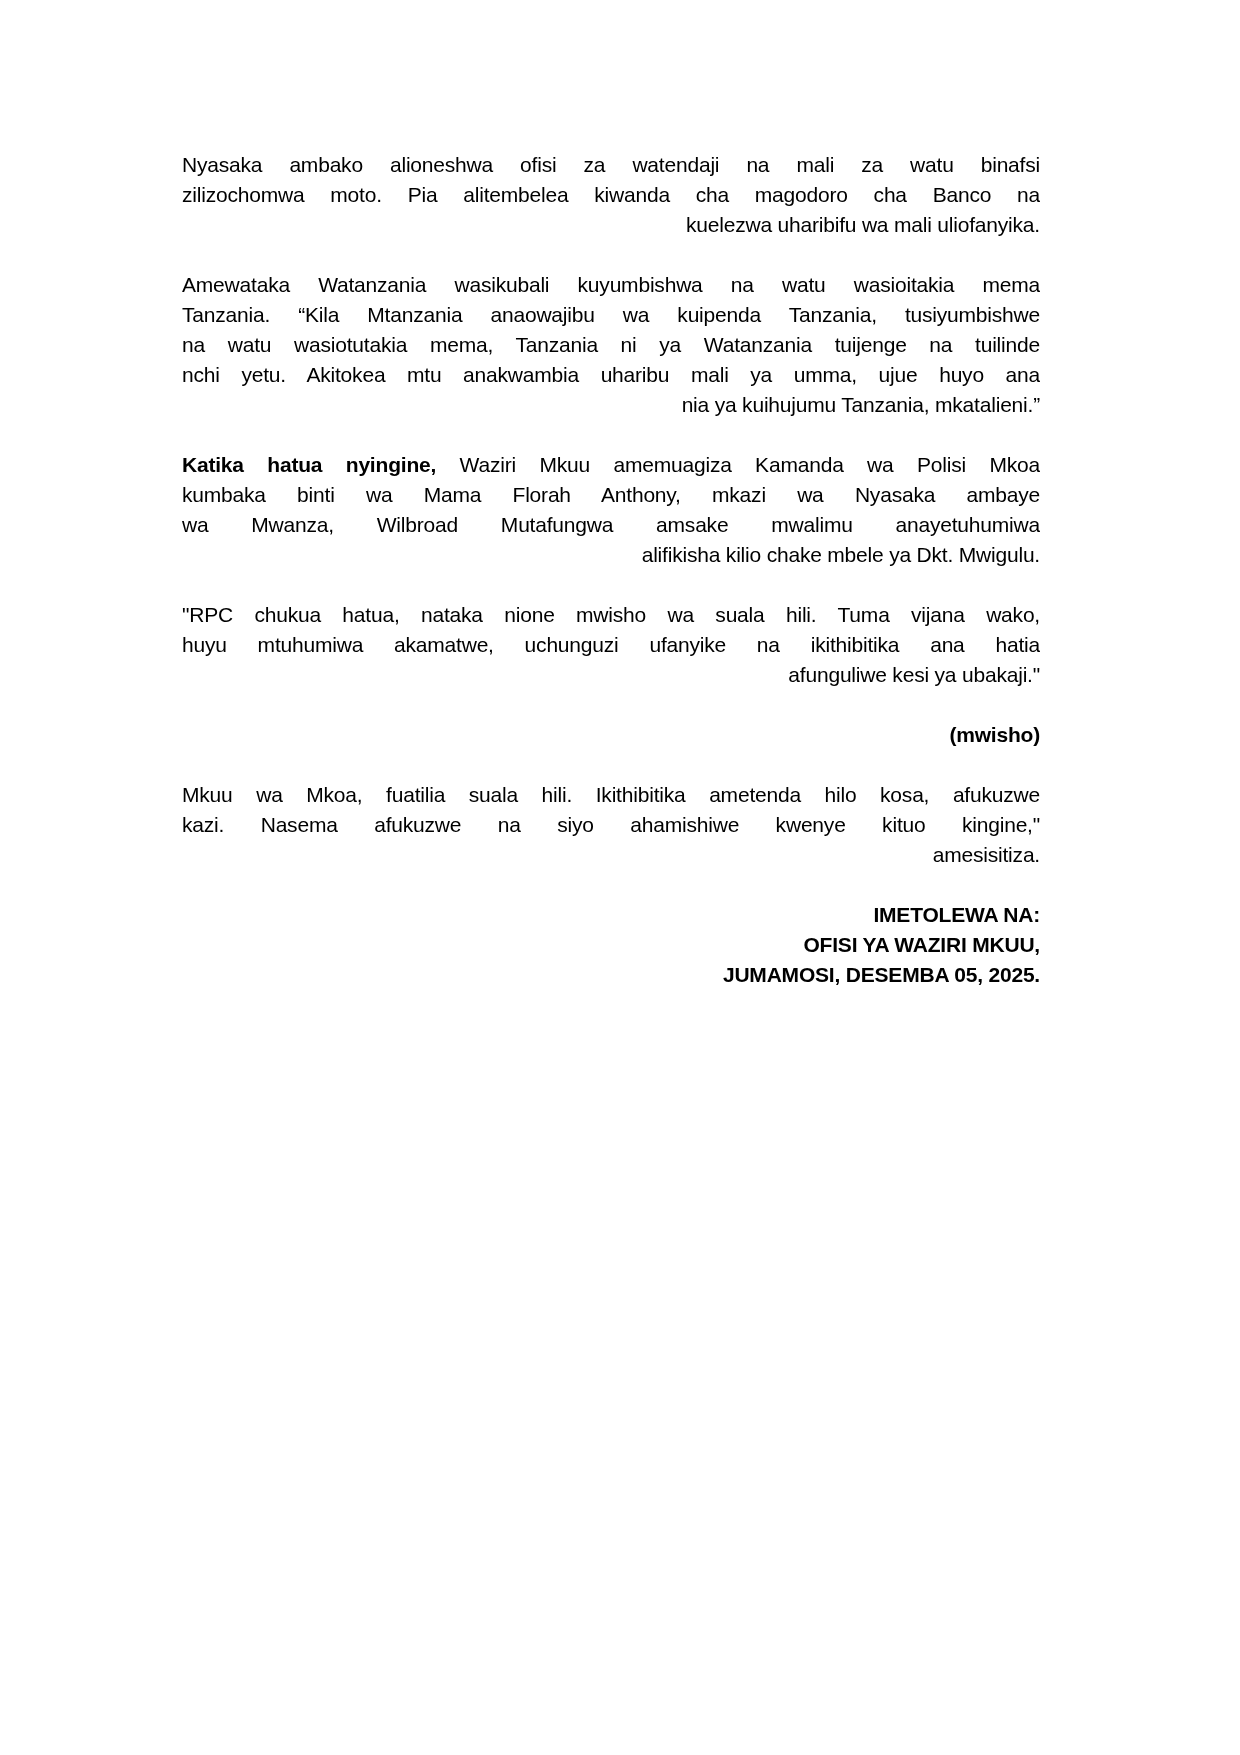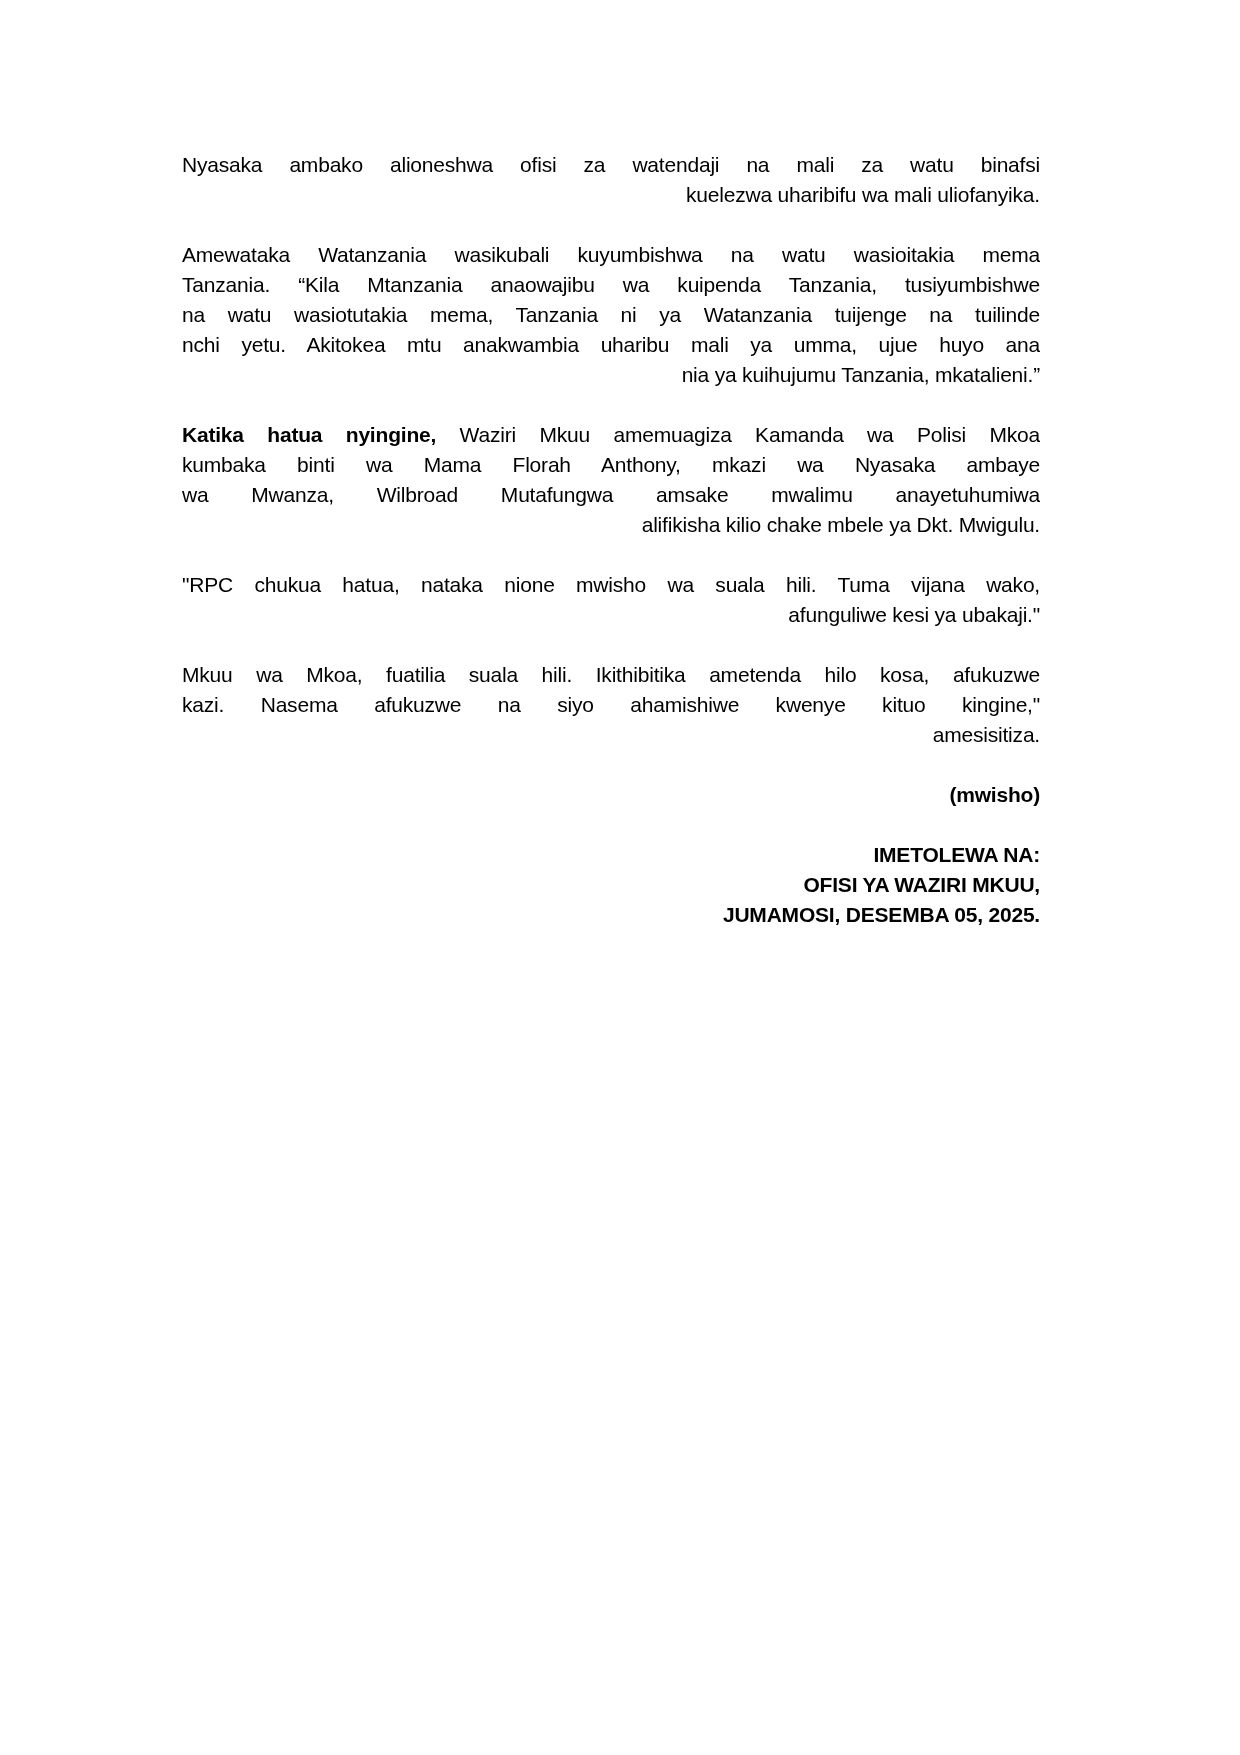--- a/index.html
+++ b/index.html
@@ -35,46 +35,48 @@
   .b { font-weight: bold; }
   .footer-block .line { height: 30px; }
 </style>
 </head>
 <body>
 
 <div class="page" style="background: rgb(255, 255, 255);">
   <div class="doc" id="doc" style="color: rgb(0, 0, 0);">
       <div class="para">
         <div class="line jline"><span>Nyasaka ambako alioneshwa ofisi za watendaji na mali za watu binafsi</span></div>
+        <div class="line jline"><span>zilizochomwa moto. Pia alitembelea kiwanda cha magodoro cha Banco na</span></div>
         <div class="line"><span>kuelezwa uharibifu wa mali uliofanyika.</span></div>
       </div>
       <div class="para">
         <div class="line jline"><span>Amewataka Watanzania wasikubali kuyumbishwa na watu wasioitakia mema</span></div>
         <div class="line jline"><span>Tanzania. “Kila Mtanzania anaowajibu wa kuipenda Tanzania, tusiyumbishwe</span></div>
         <div class="line jline"><span>na watu wasiotutakia mema, Tanzania ni ya Watanzania tuijenge na tuilinde</span></div>
         <div class="line jline"><span>nchi yetu. Akitokea mtu anakwambia uharibu mali ya umma, ujue huyo ana</span></div>
         <div class="line"><span>nia ya kuihujumu Tanzania, mkatalieni.”</span></div>
       </div>
       <div class="para">
         <div class="line jline"><span class="b">Katika hatua nyingine,</span><span> Waziri Mkuu amemuagiza Kamanda wa Polisi Mkoa</span></div>
         <div class="line jline"><span>kumbaka binti wa Mama Florah Anthony, mkazi wa Nyasaka ambaye</span></div>
         <div class="line jline"><span>wa Mwanza, Wilbroad Mutafungwa amsake mwalimu anayetuhumiwa</span></div>
         <div class="line"><span>alifikisha kilio chake mbele ya Dkt. Mwigulu.</span></div>
       </div>
       <div class="para">
         <div class="line jline"><span>"RPC chukua hatua, nataka nione mwisho wa suala hili. Tuma vijana wako,</span></div>
+        <div class="line jline"><span>huyu mtuhumiwa akamatwe, uchunguzi ufanyike na ikithibitika ana hatia</span></div>
         <div class="line"><span>afunguliwe kesi ya ubakaji."</span></div>
+      </div>
+      <div class="para">
+        <div class="line"><span class="b">(mwisho)</span></div>
       </div>
       <div class="para">
         <div class="line jline"><span>Mkuu wa Mkoa, fuatilia suala hili. Ikithibitika ametenda hilo kosa, afukuzwe</span></div>
         <div class="line jline"><span>kazi. Nasema afukuzwe na siyo ahamishiwe kwenye kituo kingine,"</span></div>
         <div class="line"><span>amesisitiza.</span></div>
-      </div>
-      <div class="para">
-        <div class="line"><span class="b">(mwisho)</span></div>
       </div>
       <div class="para footer-block">
         <div class="line"><span class="b">IMETOLEWA NA:</span></div>
         <div class="line"><span class="b">OFISI YA WAZIRI MKUU,</span></div>
         <div class="line"><span class="b">JUMAMOSI, DESEMBA 05, 2025.</span></div>
       </div>
     </div>
 </div>
 
 </body></html>

